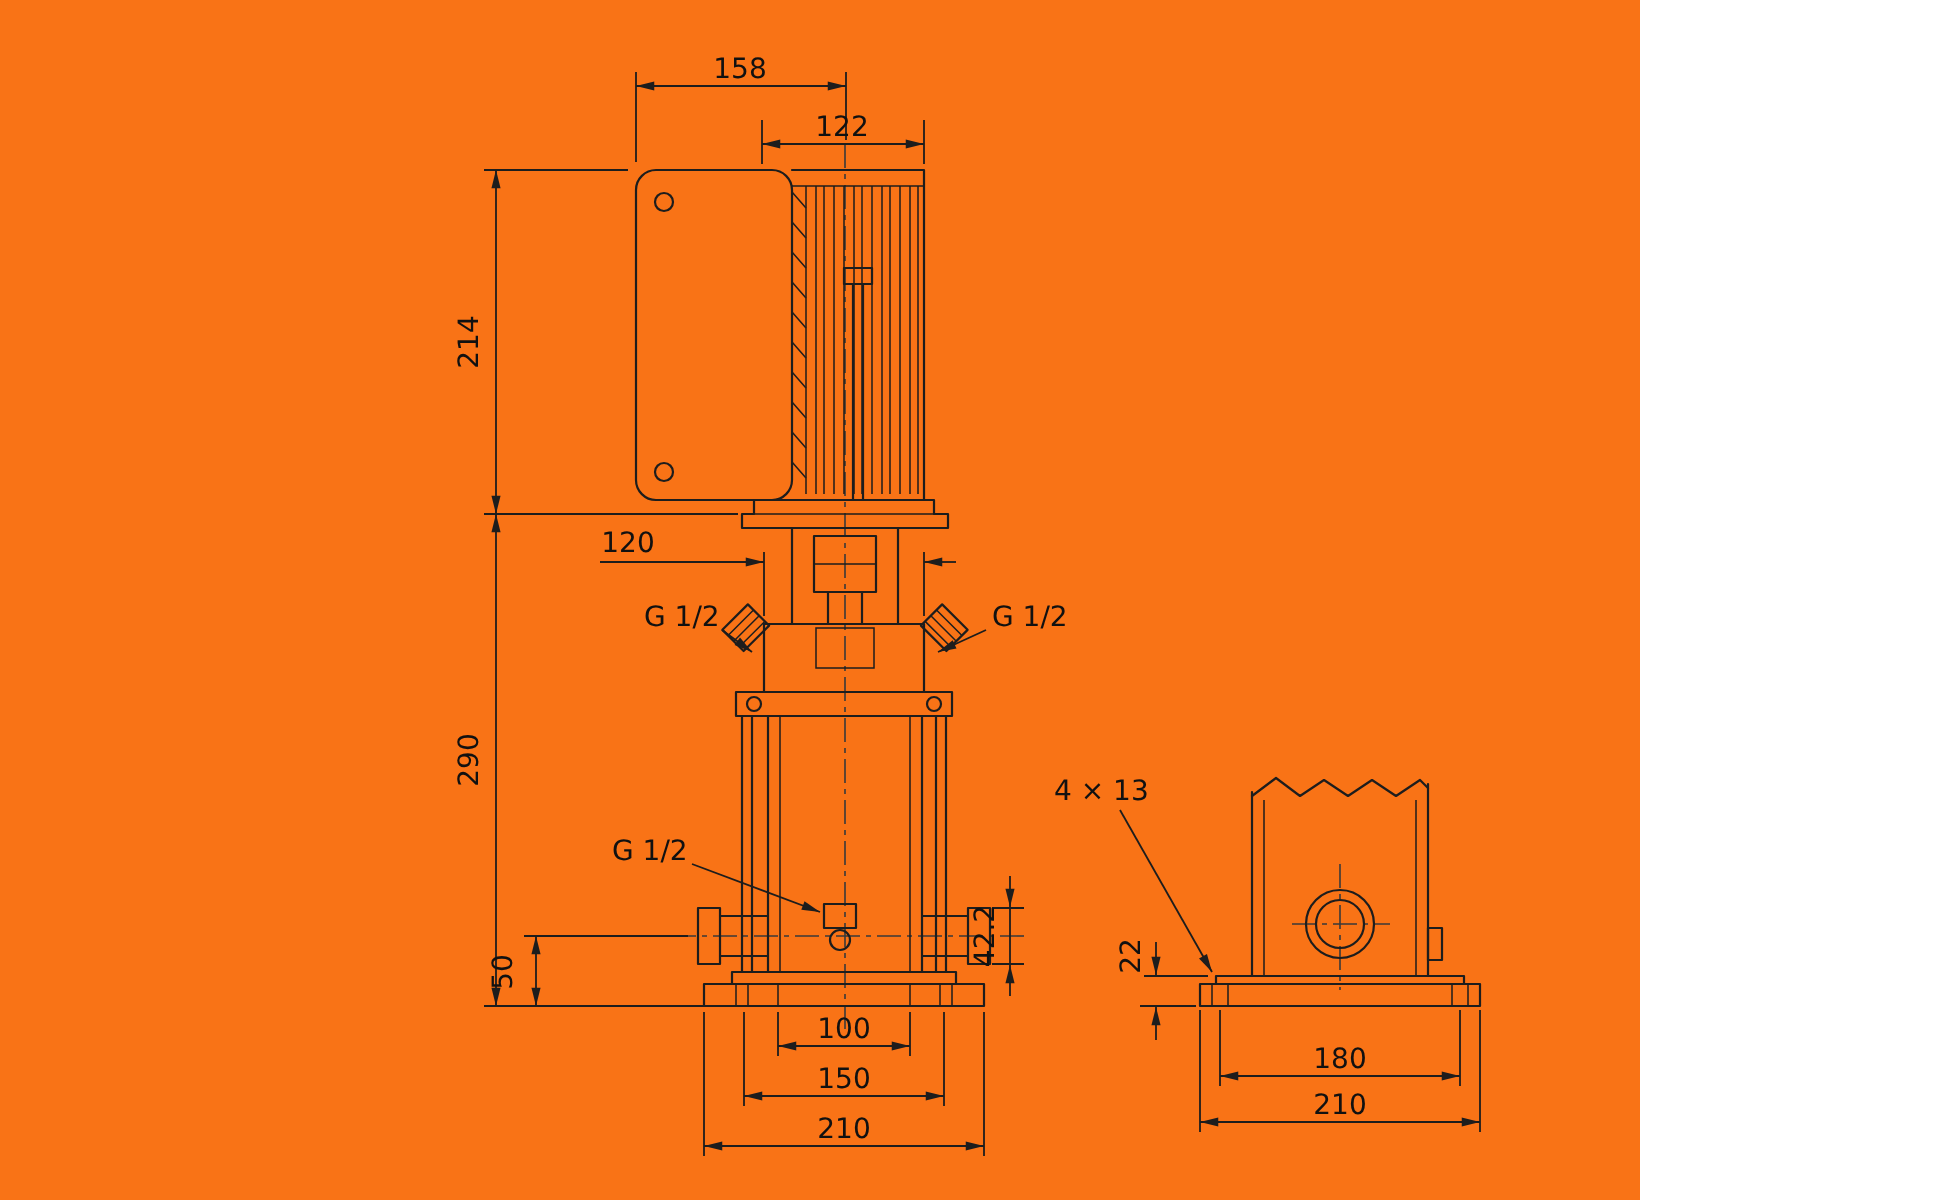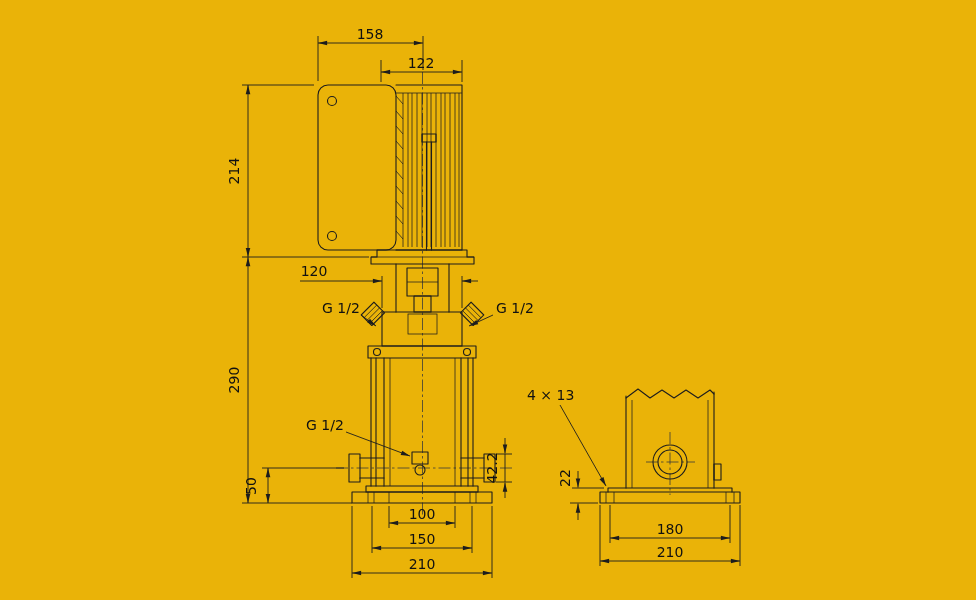--- a/index.html
+++ b/index.html
@@ -1,17 +1,17 @@
 <!DOCTYPE html>
 <html><head>
 <meta charset="utf-8">
 <style>
   html,body{margin:0;padding:0;background:#ffffff;}
   body{width:976px;height:600px;overflow:hidden;font-family:"DejaVu Sans",sans-serif;}
-  .canvas{position:relative;width:976px;height:600px;background:#eab308;text-align:right;}
+  .canvas{position:relative;width:820px;height:600px;background:#f97316;text-align:right;}
   svg{display:block;}
   
   .o{fill:none;stroke:#1d1d1d;stroke-width:1.1;stroke-linecap:round;stroke-linejoin:round;}
   .thin{fill:none;stroke:#1d1d1d;stroke-width:0.75;}
   
   .dim{fill:none;stroke:#1d1d1d;stroke-width:0.9;}
   
   .cl{fill:none;stroke:#3a3a3a;stroke-width:0.8;stroke-dasharray:12 3 2.5 3;}
   text{font-family:"DejaVu Sans",sans-serif;font-size:14px;fill:#111111;}
 </style>

